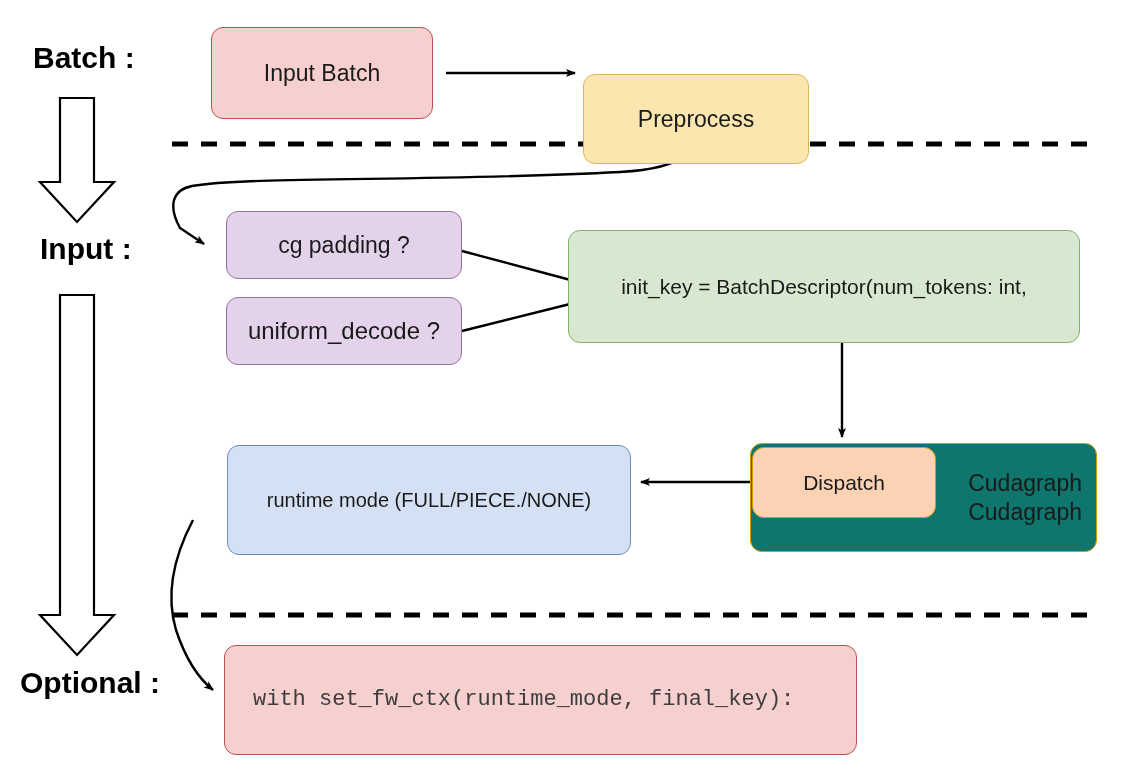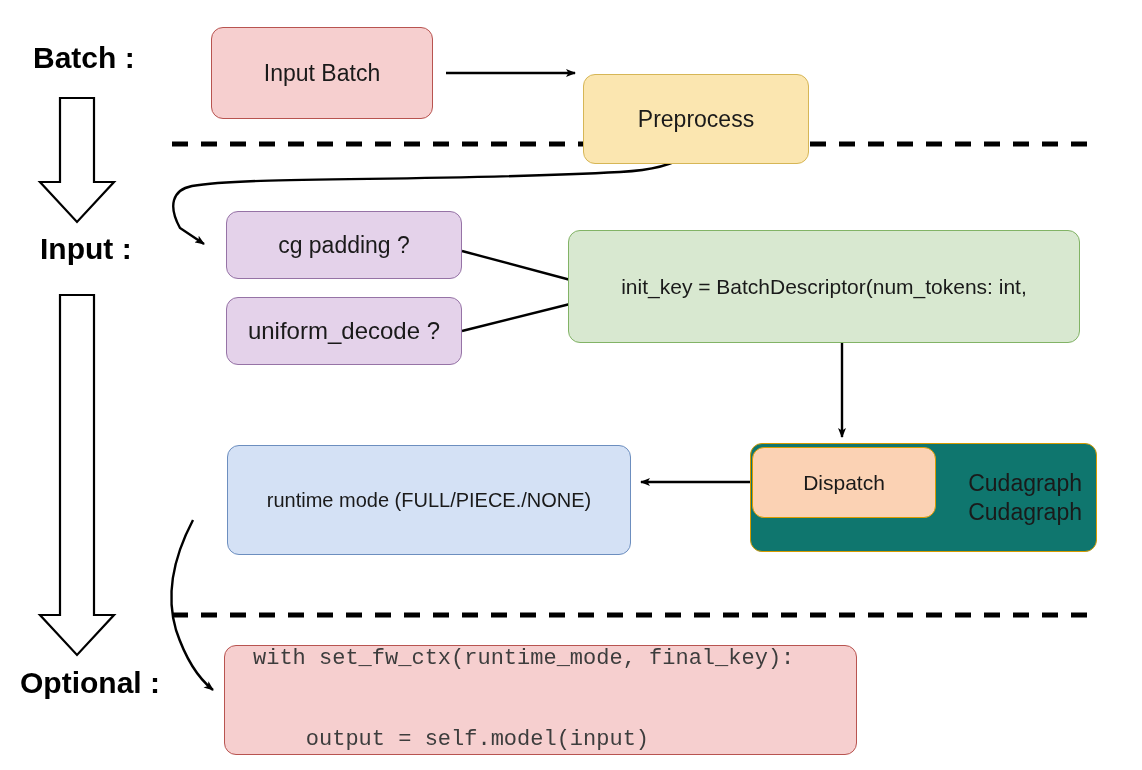--- a/index.html
+++ b/index.html
@@ -115,17 +115,16 @@
 
   <div class="node n-blue" style="left:227px;top:445px;width:404px;height:110px;font-size:20px;padding:0 8px;justify-content:flex-end;">
     <span>
       <span style="display:block">runtime mode (FULL/PIECE./NONE)</span>
     </span>
   </div>
 
   <div class="node n-pink code-node" style="left:224px;top:645px;width:633px;height:110px;font-size:22px;padding-left:28px;">
     <span style="width:100%;">
       <span style="display:block">with set_fw_ctx(runtime_mode, final_key):</span>
-      <span style="display:block">    output = self.model(input)</span>
     </span>
   </div>
 
 </div>
 
 </body></html>

